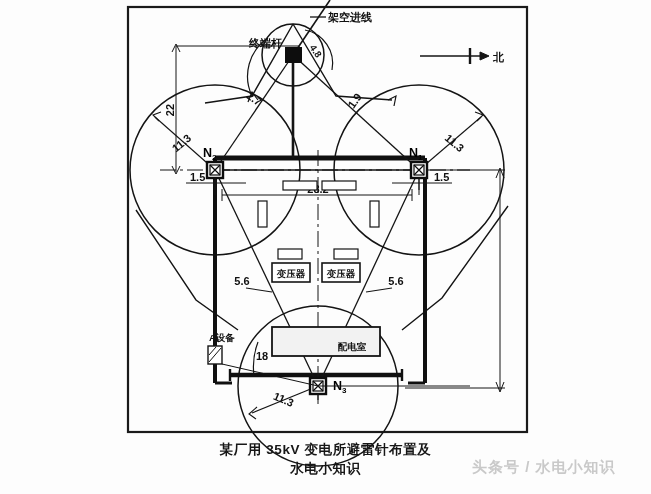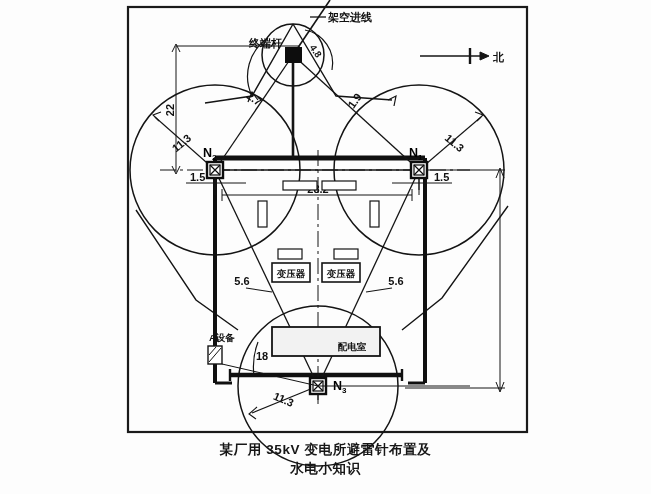--- a/index.html
+++ b/index.html
@@ -279,14 +279,15 @@
       <path d="M 318,386 L 470,386"></path>
     </g>
 
   </svg>
 
   <div class="cap-block">
     <div class="cap-line">某厂用 35kV 变电所避雷针布置及</div>
     <div class="cap-line">水电小知识</div>
   </div>
 
+  <div class="watermark">头条号 / 水电小知识</div>
 
 </div>
 
 </body></html>

